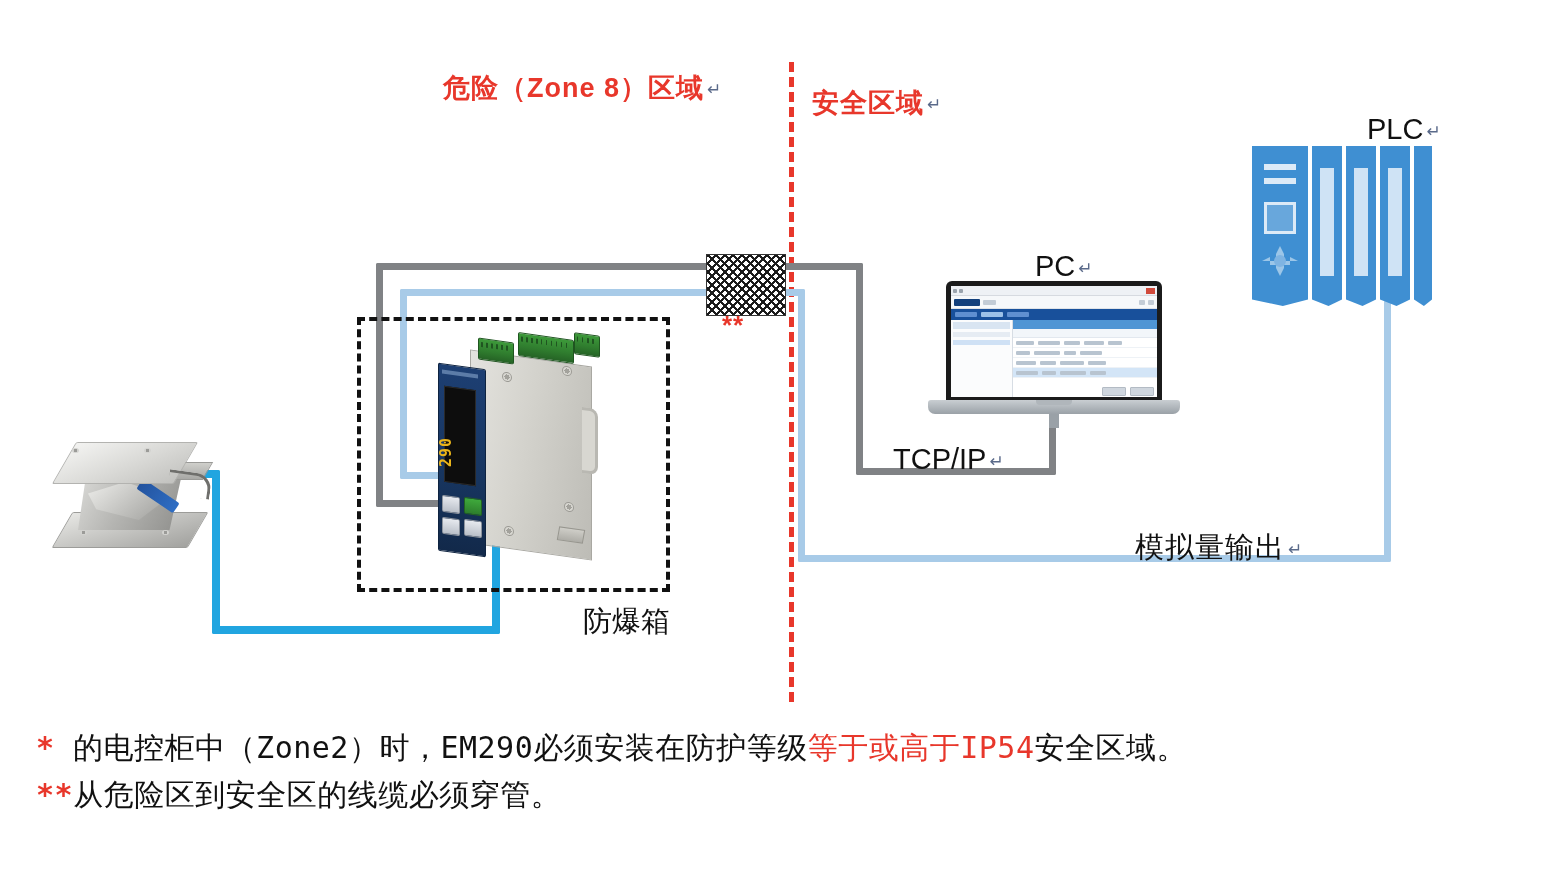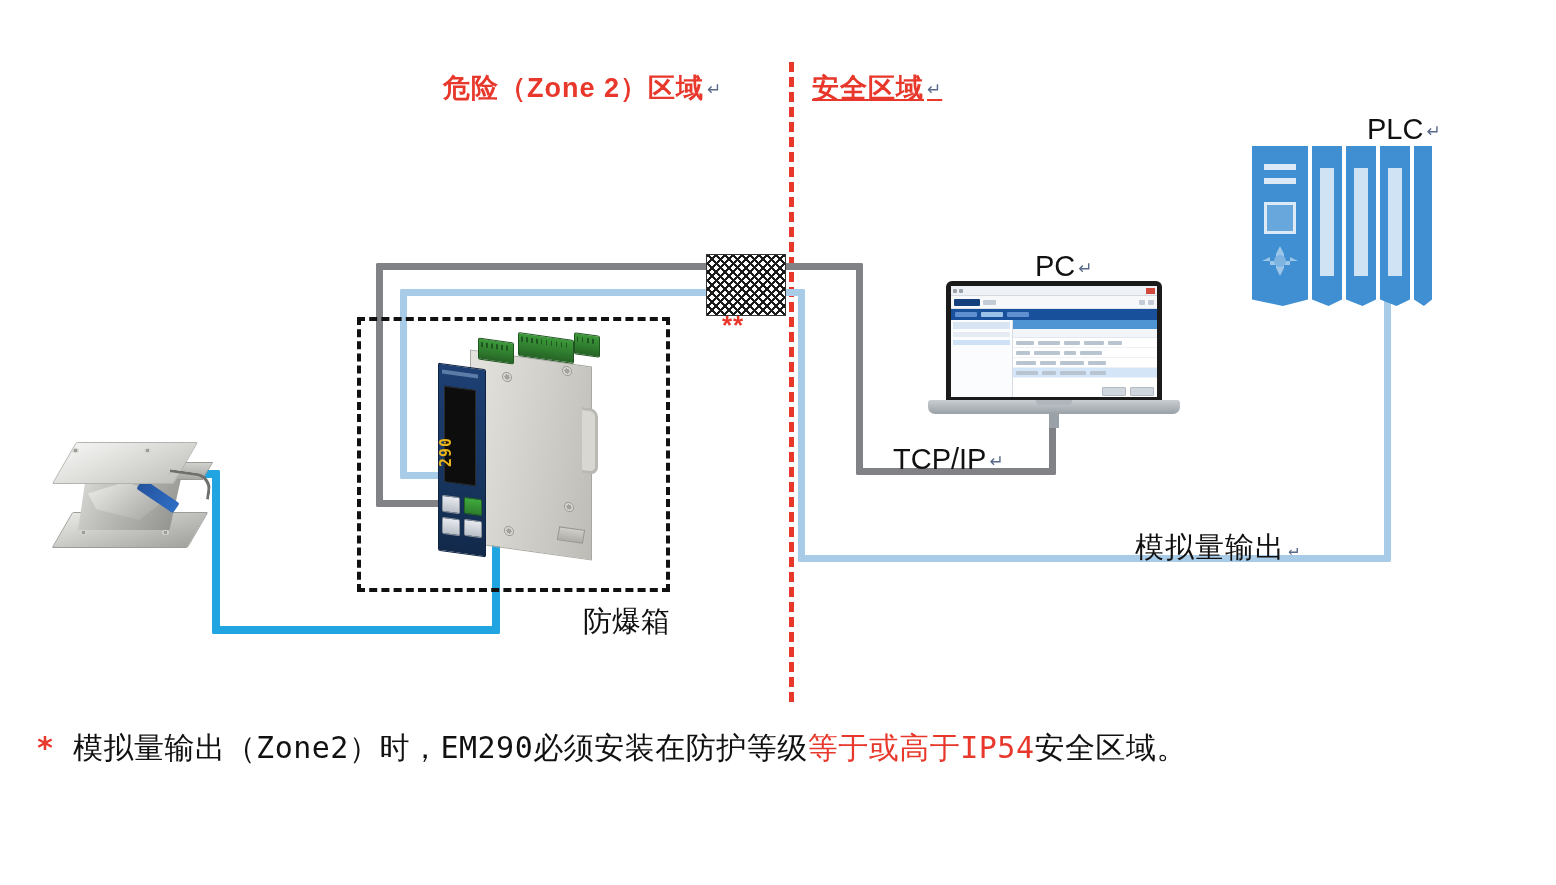--- a/index.html
+++ b/index.html
@@ -28,21 +28,21 @@
     white-space: nowrap;
   }
   .zone-label .cr {
     font-size: 17px;
     color: #5a6a8a;
     font-weight: normal;
     margin-left: 3px;
     vertical-align: 2px;
   }
   #zone-hazard { left: 443px; top: 70px; }
-  #zone-safe   { left: 812px; top: 70px; text-decoration: underline; }
+  #zone-safe   { left: 812px; top: 85px; }
 
   
   #divider {
     position: absolute;
     left: 789px;
     top: 62px;
     width: 0;
     height: 640px;
     border-left: 5px dashed #e8372b;
   }
@@ -100,21 +100,21 @@
     font-size: 26px;
     letter-spacing: 1px;
   }
 
   
   .diagram-label {
     position: absolute;
     font-size: 27px;
     color: #111;
     white-space: nowrap;
-    font-family: Liberation Mono, monospace;
+    font-family: Liberation Sans, sans-serif;
   }
   .diagram-label .cr {
     font-size: 17px;
     color: #5a6a8a;
     margin-left: 3px;
     vertical-align: 2px;
   }
   #label-pc    { left: 1035px; top: 250px; font-family:"Liberation Sans",sans-serif; font-size: 29px;}
   #label-plc   { left: 1330px; top: 113px; font-family:"Liberation Sans",sans-serif; font-size: 29px; margin-left: 37px;}
   #label-tcpip { left: 893px;  top: 443px; font-family:"Liberation Sans",sans-serif; font-size: 29px;}
@@ -439,21 +439,21 @@
     position: absolute; left: 12px; top: 9px; width: 12px; height: 12px;
     background: #7fb4e2; border-radius: 50%;
   }
 </style>
 </head>
 <body>
 
 <div id="page">
 
   <div class="zone-label" id="zone-hazard">
-    <span>危险（Zone 2）区域</span><span class="cr">↵</span>
+    <span>危险（Zone 8）区域</span><span class="cr">↵</span>
   </div>
   <div class="zone-label" id="zone-safe">
     <span>安全区域</span><span class="cr">↵</span>
   </div>
 
   <div id="divider"></div>
 
   <div class="cab r" style="left:376px; top:500px; width:100px; height:7px;"></div>
   <div class="cab r" style="left:376px; top:263px; width:7px; height:244px;"></div>
   <div class="cab r" style="left:376px; top:263px; width:487px; height:7px;"></div>
@@ -622,17 +622,20 @@
 
   <div class="diagram-label" id="label-tcpip">
     <span>TCP/IP</span><span class="cr">↵</span>
   </div>
   <div class="diagram-label" id="label-ao">
     <span>模拟量输出</span><span class="cr">↵</span>
   </div>
 
   <div id="notes">
     <div class="note">
-      <span class="star">*</span><span> 模拟量输出（Zone2）时，EM290必须安装在防护等级</span><span class="hl">等于或高于IP54</span><span>安全区域。</span>
+      <span class="star">*</span><span> 的电控柜中（Zone2）时，EM290必须安装在防护等级</span><span class="hl">等于或高于IP54</span><span>安全区域。</span>
     </div>
+    <div class="note">
+      <span class="star">**</span><span>从危险区到安全区的线缆必须穿管。</span>
+    </div>
   </div>
 
 </div>
 
 </body></html>

